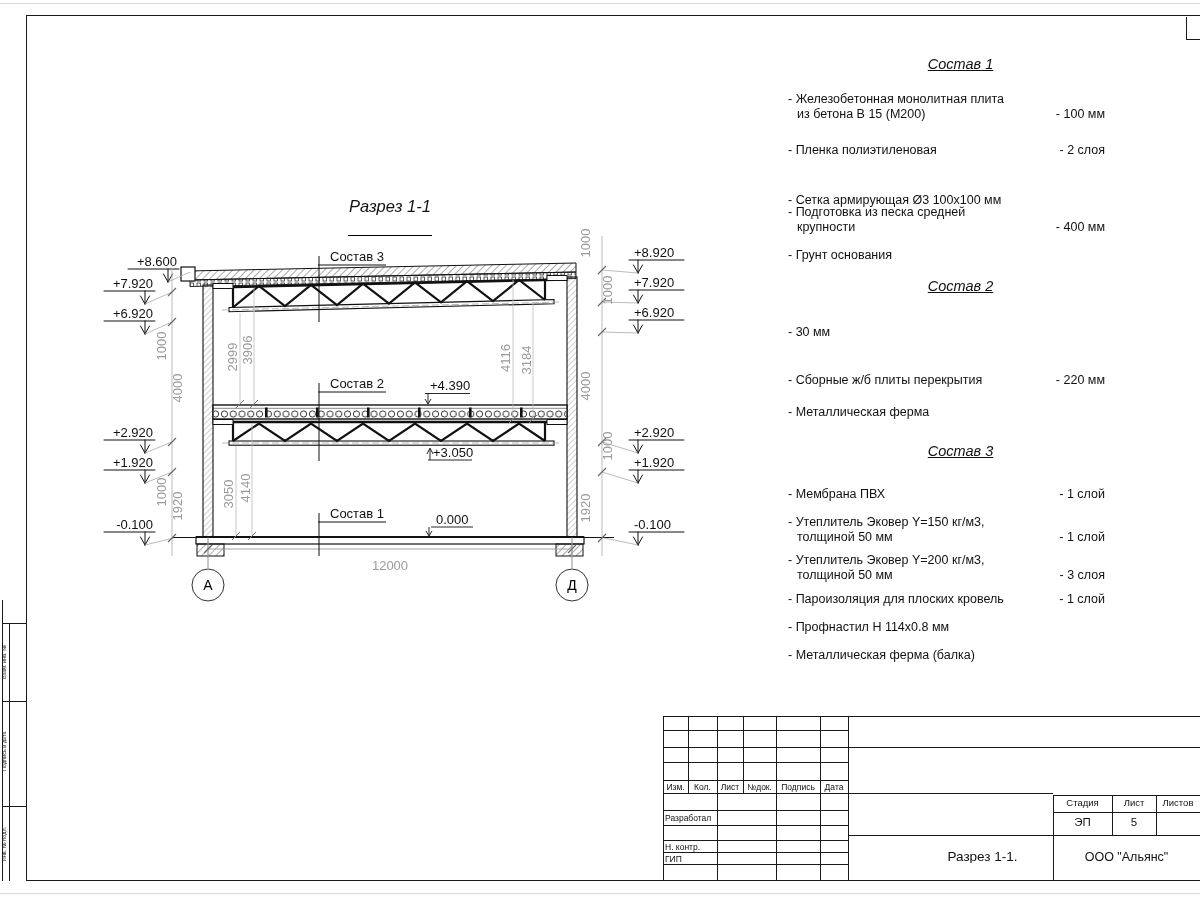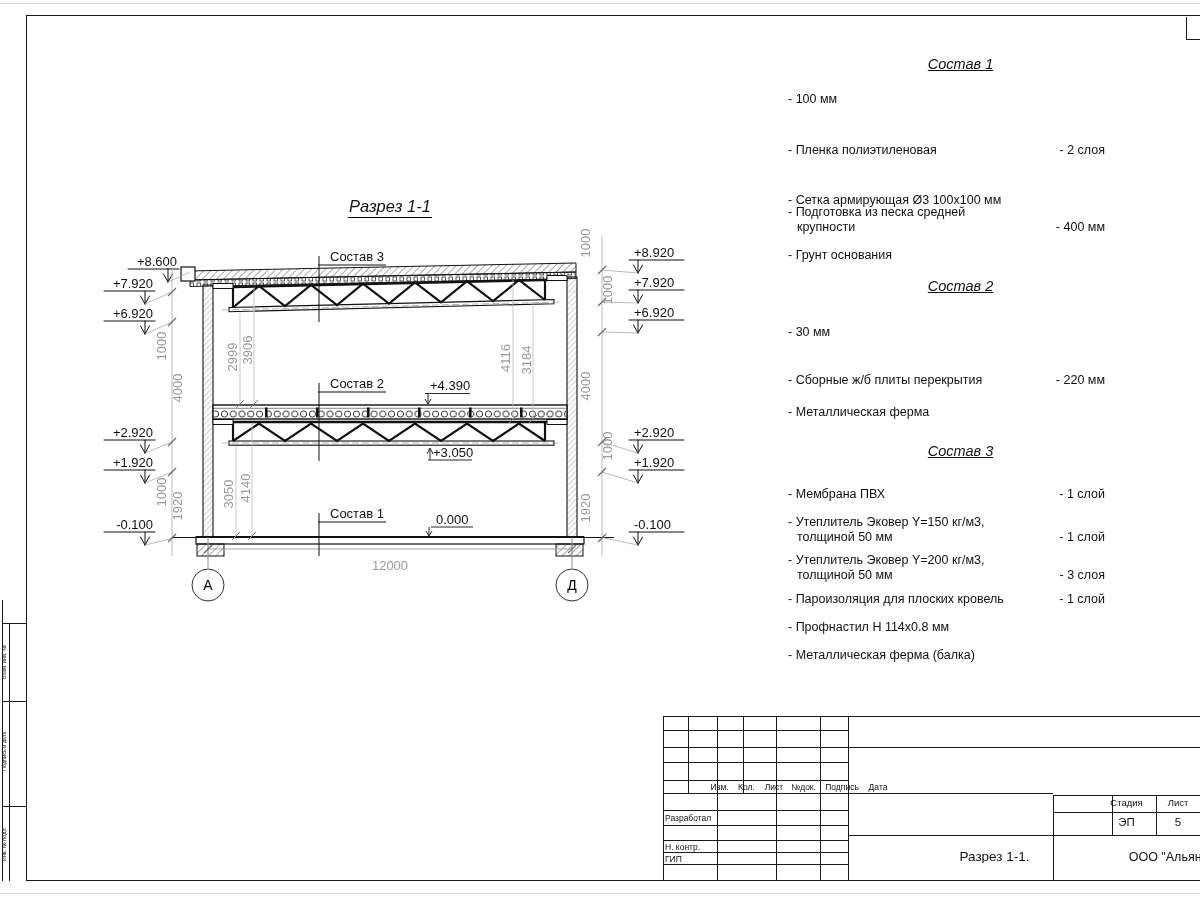--- a/index.html
+++ b/index.html
@@ -5,30 +5,30 @@
   html,body{margin:0;padding:0;background:#fff;width:1200px;height:900px;overflow:hidden;
     font-family:"Liberation Sans",sans-serif;color:#111;}
   .abs{position:absolute;}
   .hl{position:absolute;background:#1a1a1a;height:1px;}
   .vl{position:absolute;background:#1a1a1a;width:1px;}
   .hl.soft,.vl.soft{background:#d9d9d9;}
   .frame{position:absolute;left:26px;top:15px;width:1180px;height:864px;border:1.6px solid #1a1a1a;}
   .tr-box{position:absolute;left:1186px;top:17px;width:20px;height:22px;
     border-left:1.2px solid #1a1a1a;border-bottom:1.2px solid #1a1a1a;}
   .sec-title{position:absolute;left:348px;top:198px;width:84px;text-align:center;
-    font-style:italic;font-size:16.5px;line-height:17px;border-bottom:1.4px solid #000;padding-bottom:2px;}
+    font-style:italic;font-size:16.5px;line-height:17px;border-bottom:1.4px solid #000;padding-bottom:20px;}
   .slist{position:absolute;}
   .slist-title{position:absolute;left:0;right:0;top:0;text-align:center;font-style:italic;
     font-size:14.5px;text-decoration:underline;transform:translateX(14px);}
   .li{position:absolute;left:0;right:0;display:flex;justify-content:space-between;
     align-items:flex-end;font-size:12.5px;line-height:15px;}
   .li-n{white-space:pre-line;padding-left:9px;text-indent:-9px;max-width:254px;}
   .li-v{white-space:nowrap;}
   .tb-txt{position:absolute;font-size:8.5px;line-height:12px;overflow:hidden;white-space:nowrap;}
-  .tb-c{text-align:center;margin-left:44px;}
+  .tb-c{text-align:center;}
   .strip-label{position:absolute;left:-14px;width:36px;text-align:center;font-size:5.5px;
     transform:rotate(-90deg);transform-origin:center;color:#222;white-space:nowrap;}
   svg text{font-family:"Liberation Sans",sans-serif;}
   .dim{fill:#9a9a9a;font-size:13px;}
   .mark{fill:#111;font-size:13px;}
   .lead{fill:#111;font-size:13px;}
 </style>
 </head>
 <body>
 
@@ -302,20 +302,22 @@
     <line x1="232" y1="540" x2="240" y2="532" stroke="#777" stroke-width="1"></line>
     <line x1="248" y1="540" x2="256" y2="532" stroke="#777" stroke-width="1"></line>
     <text transform="translate(233,494) rotate(-90)" text-anchor="middle" class="dim">3050</text>
     <text transform="translate(250,488) rotate(-90)" text-anchor="middle" class="dim">4140</text>
   </g>
 </svg>
 
 <div class="slist" style="left:788px;top:56px;width:317px;">
   <div class="slist-title">Состав 1</div>
   <div class="li" style="top:36px;">
+      <span class="li-n">- Железобетонная  монолитная плита
+из бетона В 15 (М200)</span>
       <span class="li-v">- 100 мм</span>
     </div>
   <div class="li" style="top:87px;">
       <span class="li-n">- Пленка полиэтиленовая</span>
       <span class="li-v">-  2 слоя</span>
     </div>
   <div class="li" style="top:120px;margin-top:17px;">
       <span class="li-n">- Сетка армирующая Ø3 100х100 мм</span>
       <span class="li-v"></span>
     </div>
@@ -414,15 +416,15 @@
   <div class="tb-txt" style="left:665px;top:841px;width:52px;">Н. контр.</div>
   <div class="tb-txt" style="left:665px;top:853px;width:52px;">ГИП</div>
 
   <div class="tb-txt tb-c" style="left:1053px;top:797px;width:59px;font-size:9.5px;">Стадия</div>
   <div class="tb-txt tb-c" style="left:1112px;top:797px;width:44px;font-size:9.5px;">Лист</div>
   <div class="tb-txt tb-c" style="left:1156px;top:797px;width:44px;font-size:9.5px;">Листов</div>
   <div class="tb-txt tb-c" style="left:1053px;top:816px;width:59px;font-size:11.5px;">ЭП</div>
   <div class="tb-txt tb-c" style="left:1112px;top:816px;width:44px;font-size:11.5px;">5</div>
   <div class="tb-txt tb-c" style="left:1156px;top:816px;width:44px;font-size:11.5px;"></div>
 
-  <div class="tb-txt tb-c" style="left:848px;top:851px;width:205px;font-size:13.5px;">Разрез  1-1.</div>
+  <div class="tb-txt tb-c" style="left:848px;top:851px;width:205px;font-size:13.5px;padding-left:32px;">Разрез  1-1.</div>
   <div class="tb-txt tb-c" style="left:1053px;top:851px;width:147px;font-size:12.5px;">ООО "Альянс"</div>
 </div>
 
 </body></html>

